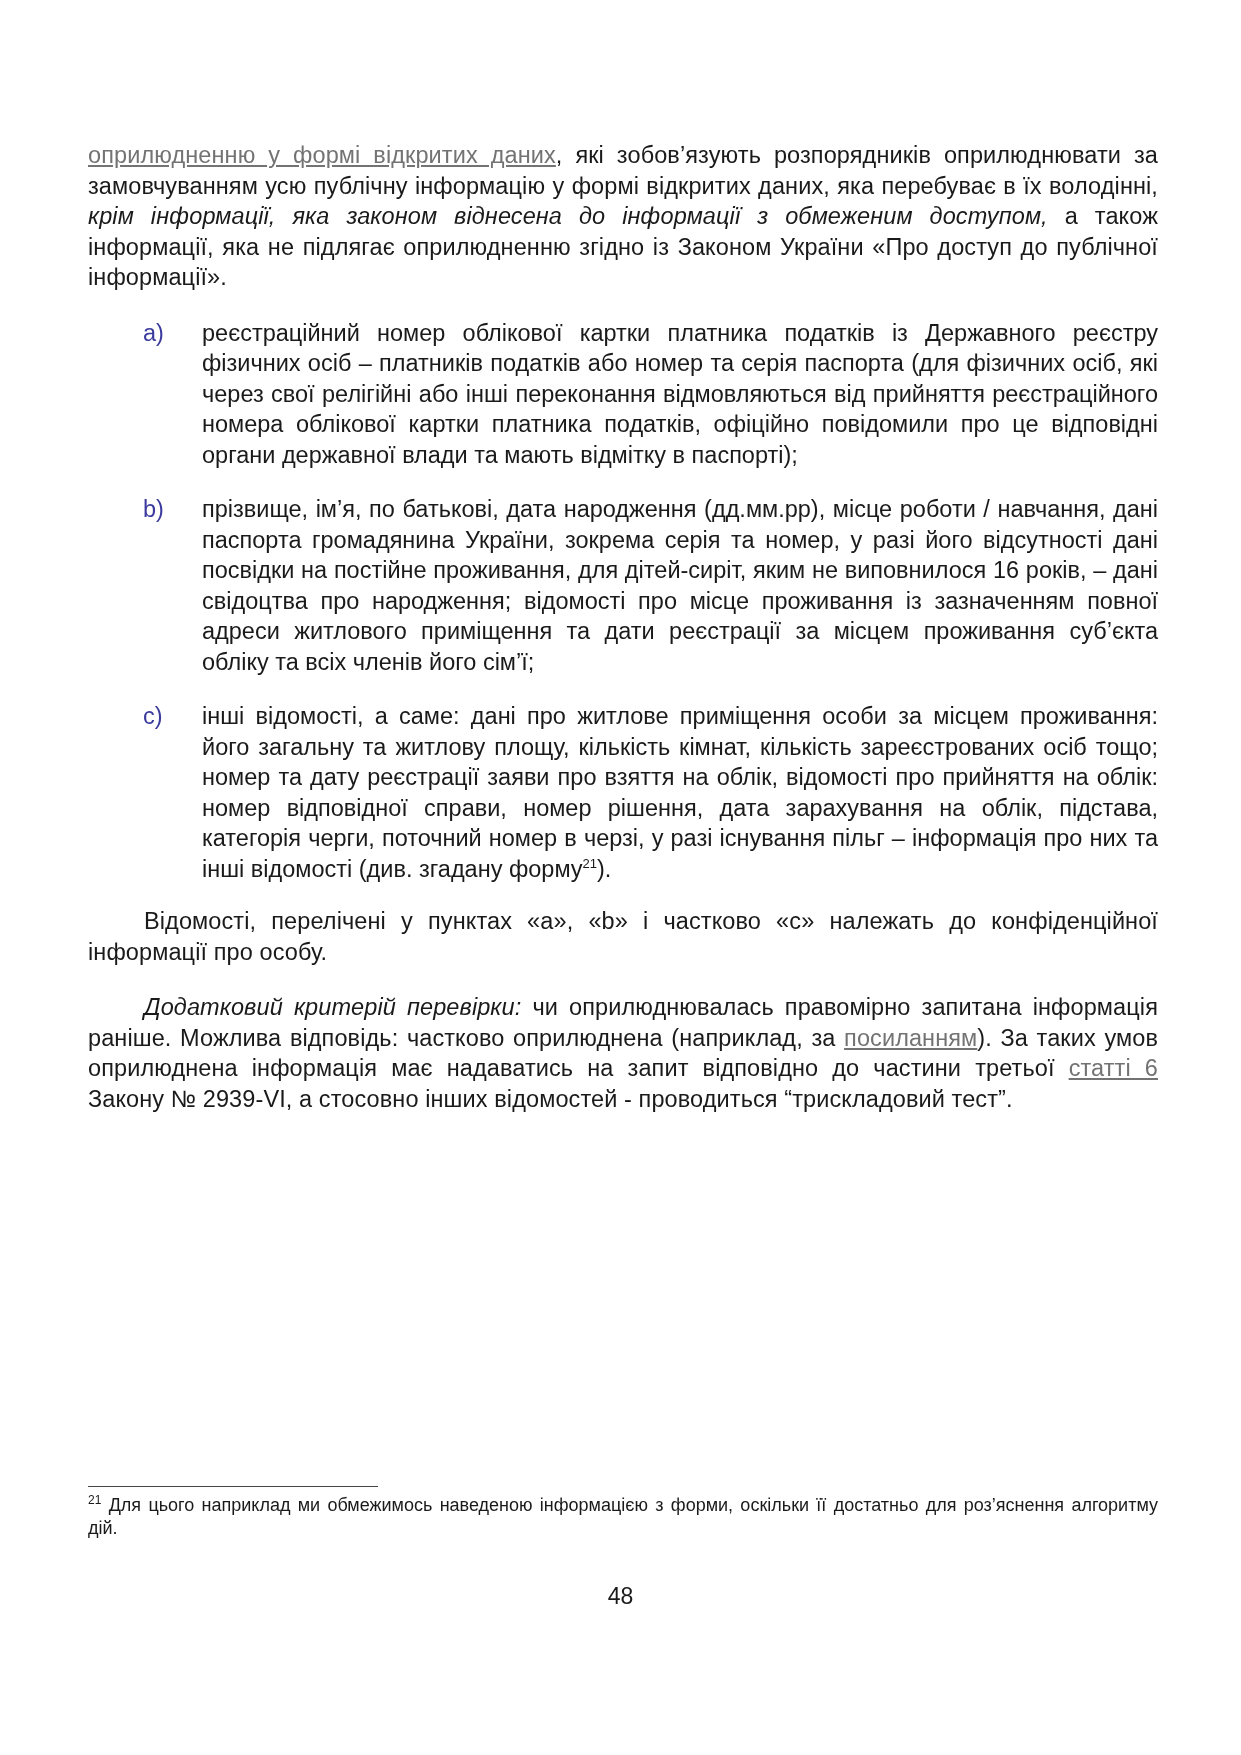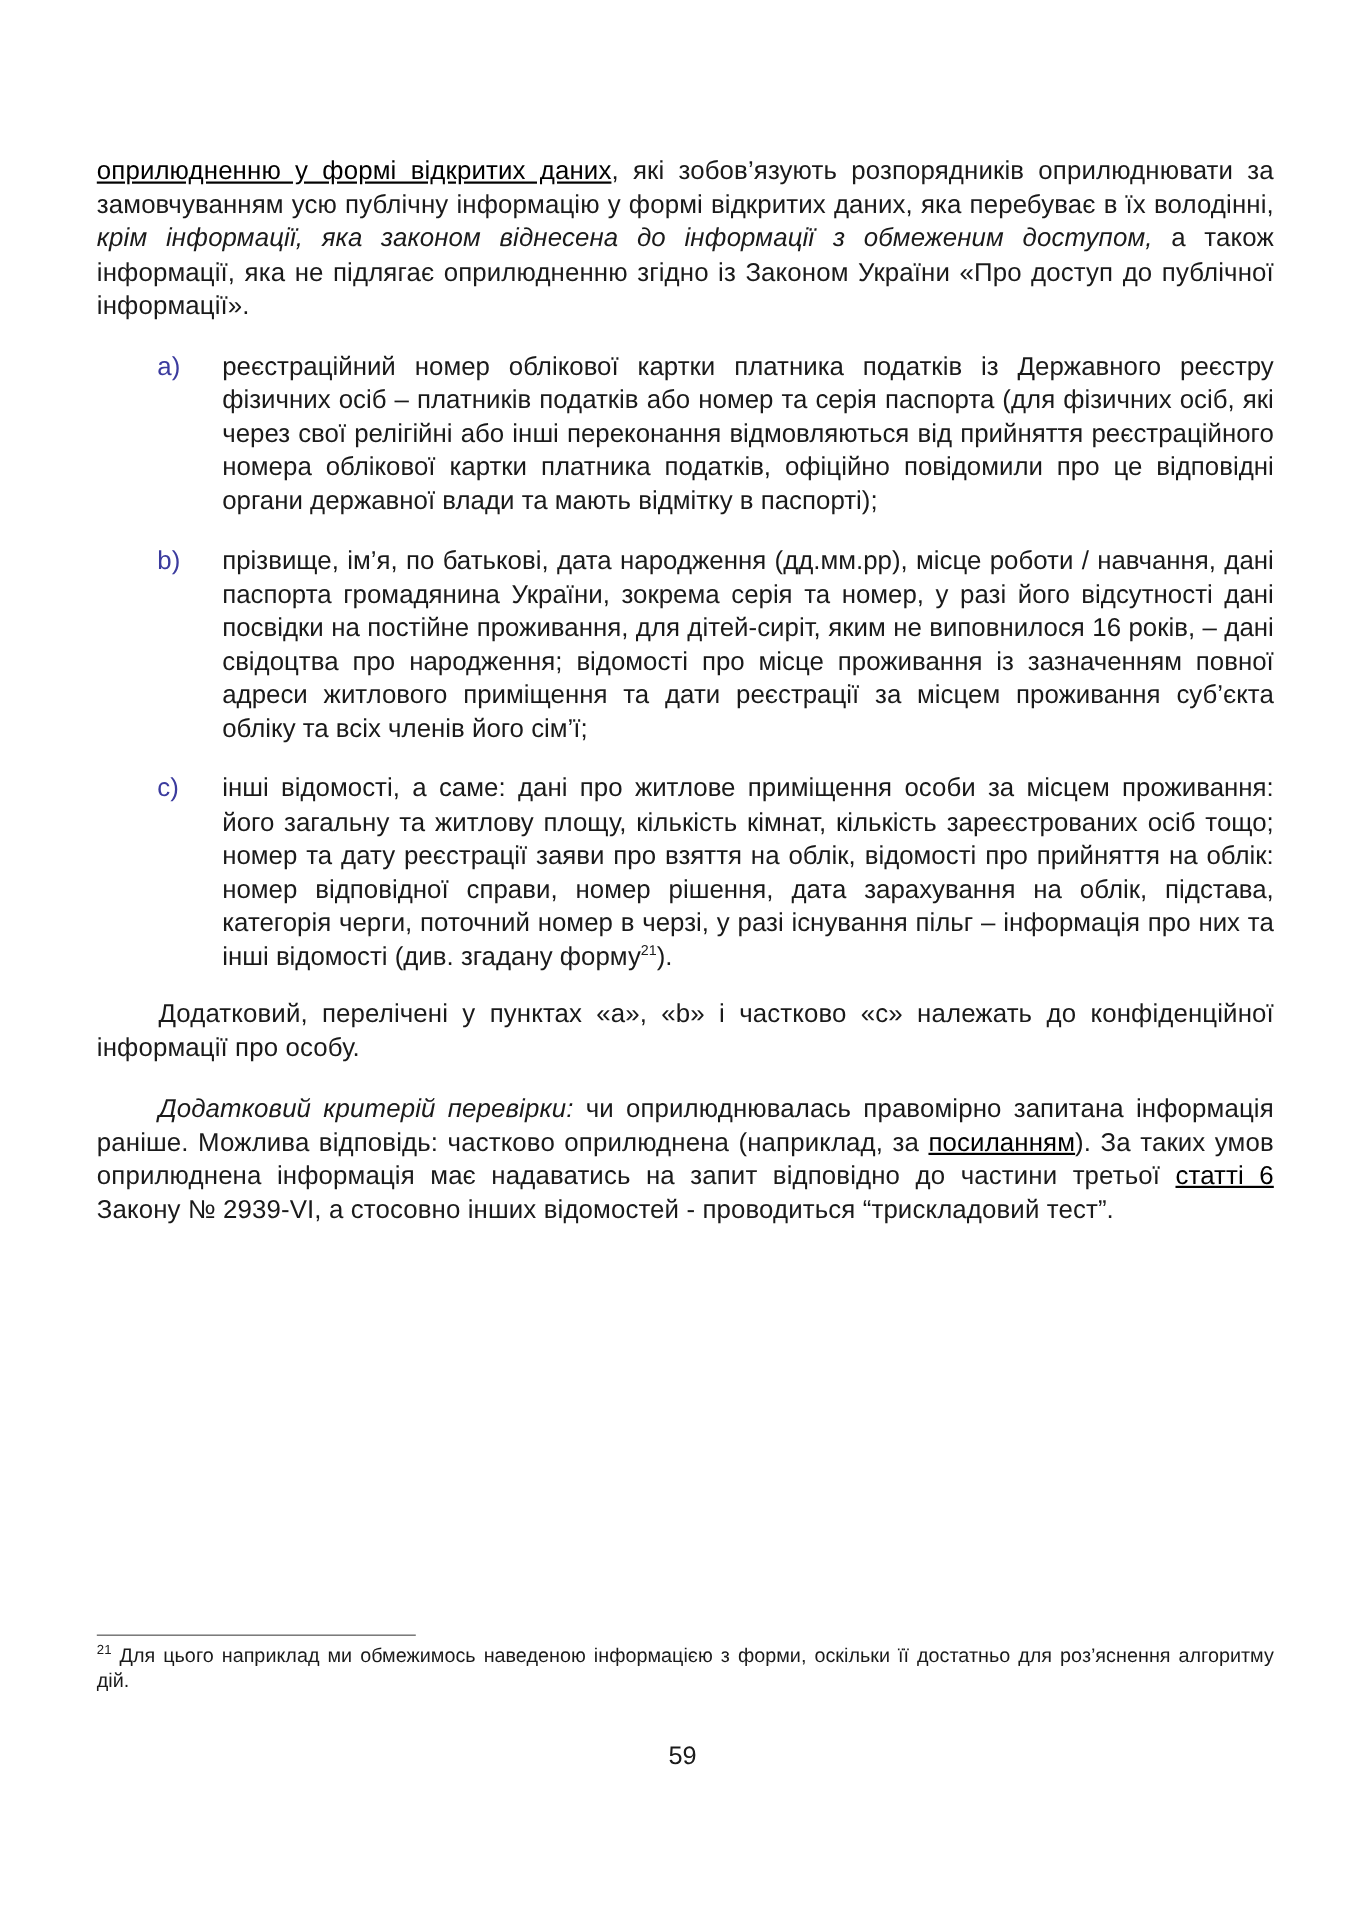--- a/index.html
+++ b/index.html
@@ -7,21 +7,21 @@
       width: 1241px; height: 1755px; position: relative; overflow: hidden;
       font-family: "Liberation Sans", sans-serif;
       color: #1a1a1a;
     }
     .page { position: absolute; left: 88px; top: 140px; width: 1070px; }
     .p {
       font-size: 23.5px; line-height: 30.5px; text-align: justify;
       margin: 0 0 25px 0; letter-spacing: 0.1px;
     }
     .indent { text-indent: 56px; }
-    a.link { color: #000000; text-decoration: underline; }
+    a.link { color: #737373; text-decoration: underline; }
     em { }
     .list { margin: 0 0 0 0; padding: 0; list-style: none; }
     .list li {
       position: relative; padding-left: 114px;
       font-size: 23.5px; line-height: 30.5px; text-align: justify;
       margin-bottom: 24px;
     }
     .list .marker {
       position: absolute; left: 55px; top: 0; color: #3b3b9e;
     }
@@ -56,23 +56,23 @@
     <li>
       <span class="marker">b)</span>
       <span>прізвище, ім’я, по батькові, дата народження (дд.мм.рр), місце роботи / навчання, дані паспорта громадянина України, зокрема серія та номер, у разі його відсутності дані посвідки на постійне проживання, для дітей-сиріт, яким не виповнилося 16 років, – дані свідоцтва про народження; відомості про місце проживання із зазначенням повної адреси житлового приміщення та дати реєстрації за місцем проживання суб’єкта обліку та всіх членів його сім’ї;</span>
     </li>
     <li style="margin-bottom:22px;">
       <span class="marker">c)</span>
       <span>інші відомості, а саме: дані про житлове приміщення особи за місцем проживання: його загальну та житлову площу, кількість кімнат, кількість зареєстрованих осіб тощо; номер та дату реєстрації заяви про взяття на облік, відомості про прийняття на облік: номер відповідної справи, номер рішення, дата зарахування на облік, підстава, категорія черги, поточний номер в черзі, у разі існування пільг – інформація про них та інші відомості (див. згадану форму</span><sup>21</sup><span>).</span>
     </li>
   </ul>
 
-  <p class="p indent">Додатковий, перелічені у пунктах «a», «b» і частково «c» належать до конфіденційної інформації про особу.</p>
+  <p class="p indent">Відомості, перелічені у пунктах «a», «b» і частково «c» належать до конфіденційної інформації про особу.</p>
 
   <p class="p indent"><em>Додатковий критерій перевірки:</em><span> чи оприлюднювалась правомірно запитана інформація раніше. Можлива відповідь: частково оприлюднена (наприклад, за </span><a class="link" href="#">посиланням</a><span>). За таких умов оприлюднена інформація має надаватись на запит відповідно до частини третьої </span><a class="link" href="#">статті 6</a><span> Закону № 2939-VI, а стосовно інших відомостей - проводиться “трискладовий тест”.</span></p>
 
 </div>
 
 <div class="footnote-sep"></div>
 
 <div class="footnote"><sup>21</sup><span> Для цього наприклад ми обмежимось наведеною інформацією з форми, оскільки її достатньо для роз’яснення алгоритму дій.</span></div>
 
-<div class="page-number">59</div>
+<div class="page-number">48</div>
 
 </body></html>

